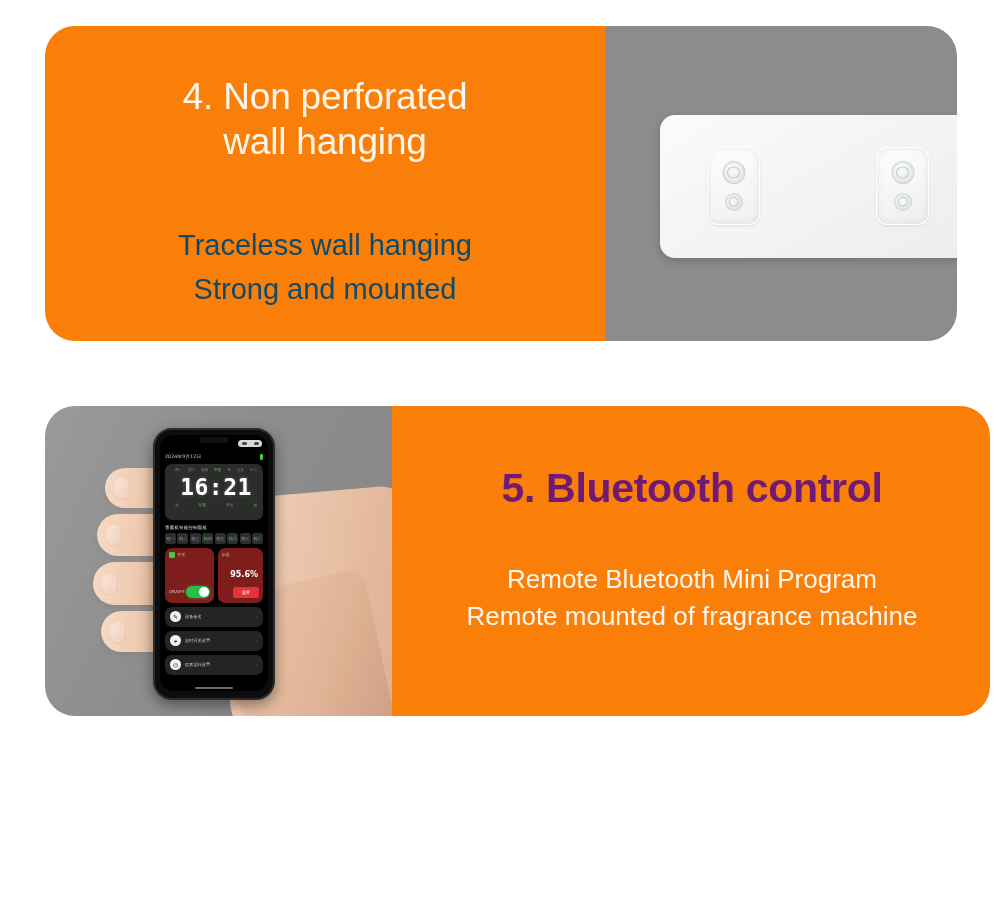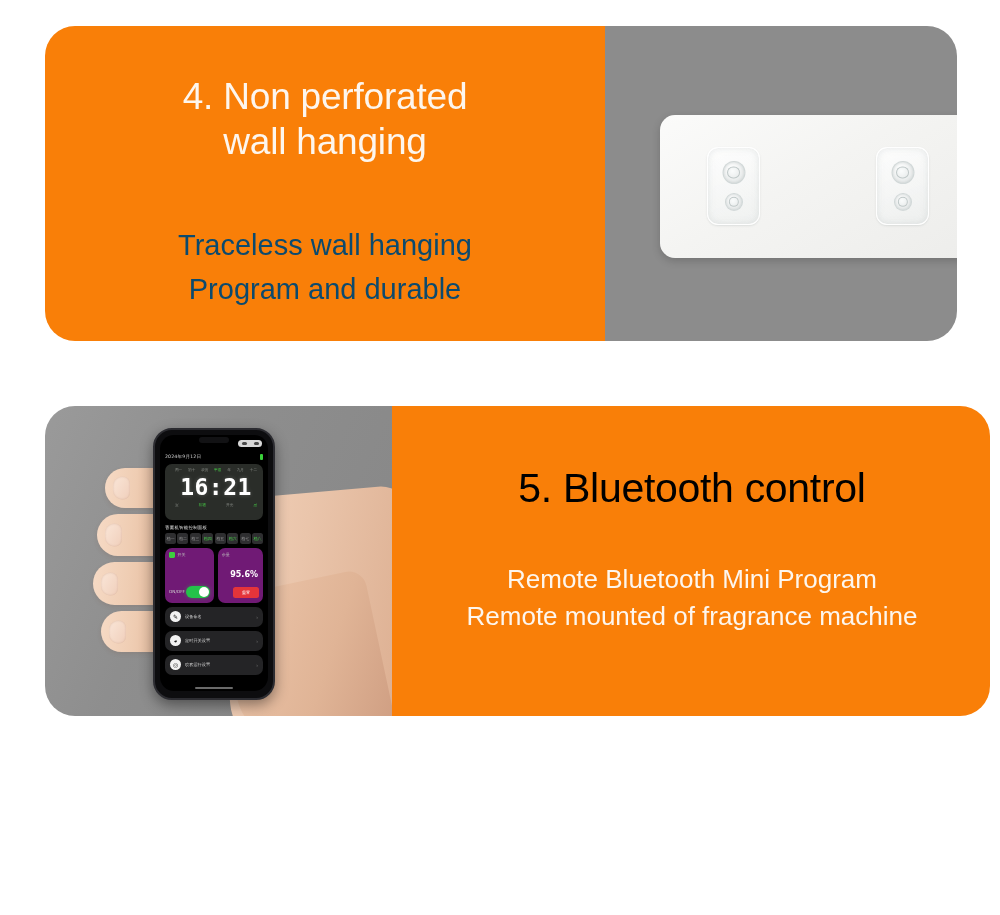--- a/index.html
+++ b/index.html
@@ -150,24 +150,24 @@
     background: #f97f08;
     position: relative;
   }
 
   .c2-heading {
     position: absolute;
     left: 8px;
     right: 6px;
     top: 58px;
     text-align: center;
-    color: #000000;
+    color: #701a75;
     font-size: 41px;
     line-height: 48px;
-    font-weight: 400;
+    font-weight: 700;
     letter-spacing: -0.3px;
   }
 
   .c2-sub {
     position: absolute;
     left: 6px;
     right: 4px;
     top: 155px;
     text-align: center;
     color: #fdf6ee;
@@ -351,21 +351,21 @@
     font-family: "DejaVu Sans", sans-serif;
   }
   .chip.on { color: #4ad14a; }
 
   .panel-row {
     display: flex;
     gap: 4px;
     margin-top: 4px;
   }
   .panel {
-    background: #701a75;
+    background: #7f1d1d;
     border-radius: 7px;
     padding: 4px;
     height: 55px;
     position: relative;
   }
   .panel.left  { width: 52%; }
   .panel.right { width: 48%; }
 
   .panel-head { display: flex; align-items: center; gap: 2.5px; }
   .mini-sq { width: 6px; height: 6px; background: #3ecf3e; border-radius: 1.4px; }
@@ -461,21 +461,21 @@
 
   <div class="card-1">
 
     <div class="text-pane">
       <div class="c1-heading">
         <span>4. Non perforated</span>
         <span class="ln2">wall hanging</span>
       </div>
       <div class="c1-sub">
         <span class="ln">Traceless wall hanging</span>
-        <span class="ln">Program and durable</span>
+        <span class="ln">Strong and mounted</span>
       </div>
     </div>
 
     <div class="image-pane">
       <div class="wall-strip">
         <div class="pad left">
           <span class="screw big"></span>
           <span class="screw small"></span>
         </div>
         <div class="pad right">

